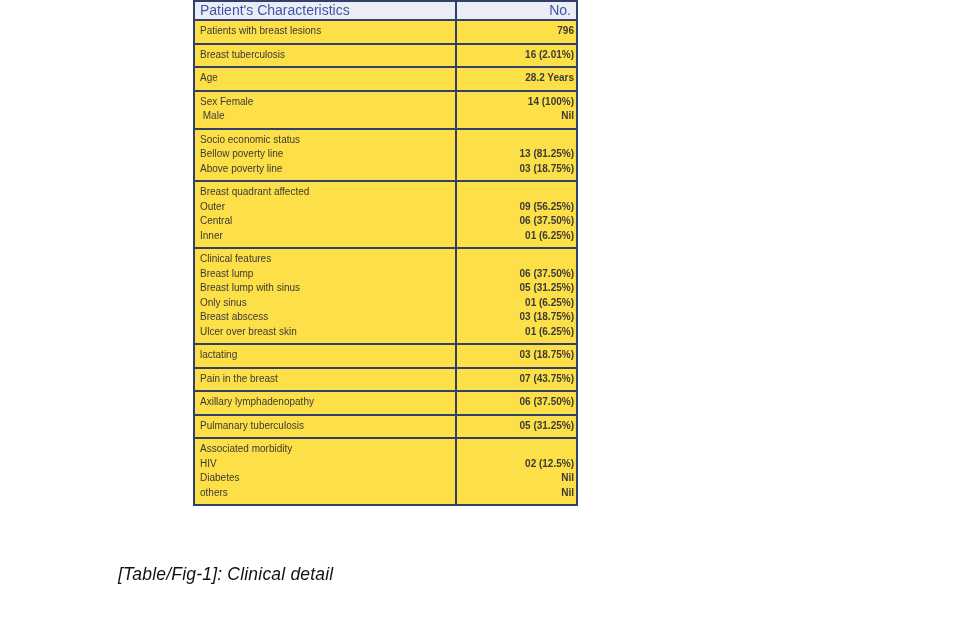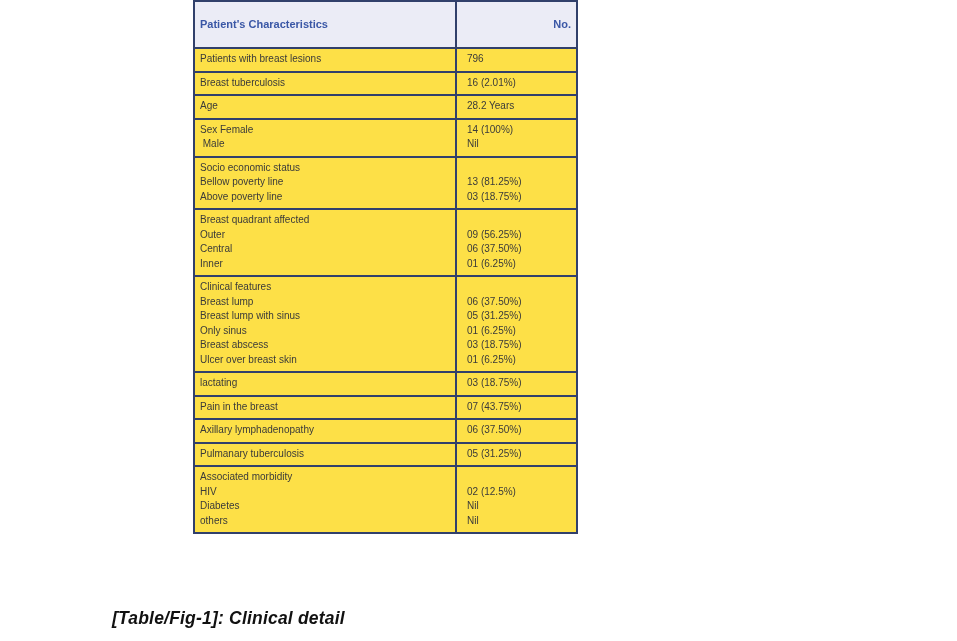--- a/index.html
+++ b/index.html
@@ -26,53 +26,53 @@
     table-layout: fixed;
   }
   table.clinical th,
   table.clinical td {
     border: 2px solid #31406b;
     box-sizing: border-box;
   }
   table.clinical th {
     background: #ebecf6;
     color: #3a57a6;
-    font-size: 11px;
+    font-size: 14px;
     line-height: 13px;
-    font-weight: bold;
-    padding: 16px 5px;
+    font-weight: normal;
+    padding: 2px 5px;
     text-align: left;
   }
   table.clinical th.col-no {
     text-align: right;
   }
   table.clinical td {
     font-size: 10px;
     line-height: 14.5px;
     color: #3a3a3a;
     padding: 3px 5px 4px 5px;
     vertical-align: middle;
     white-space: pre-line;
     background: #fde047;
   }
   table.clinical td.value-cell {
-    text-align: left;
+    text-align: right;
     padding-left: 10px;
     padding-right: 2px;
+    font-weight: bold;
   }
   .caption {
     position: absolute;
-    left: 112px;
+    left: 118px;
     top: 564px;
     font-size: 17.5px;
-    font-weight: bold;
+    font-weight: normal;
     font-style: italic;
     color: #111111;
     letter-spacing: 0.2px;
-    margin-top: 44px;
   }
 </style>
 </head>
 <body>
 
 <div class="table-wrap">
   <table class="clinical">
     <colgroup>
       <col style="width:262px">
       <col style="width:121px">

